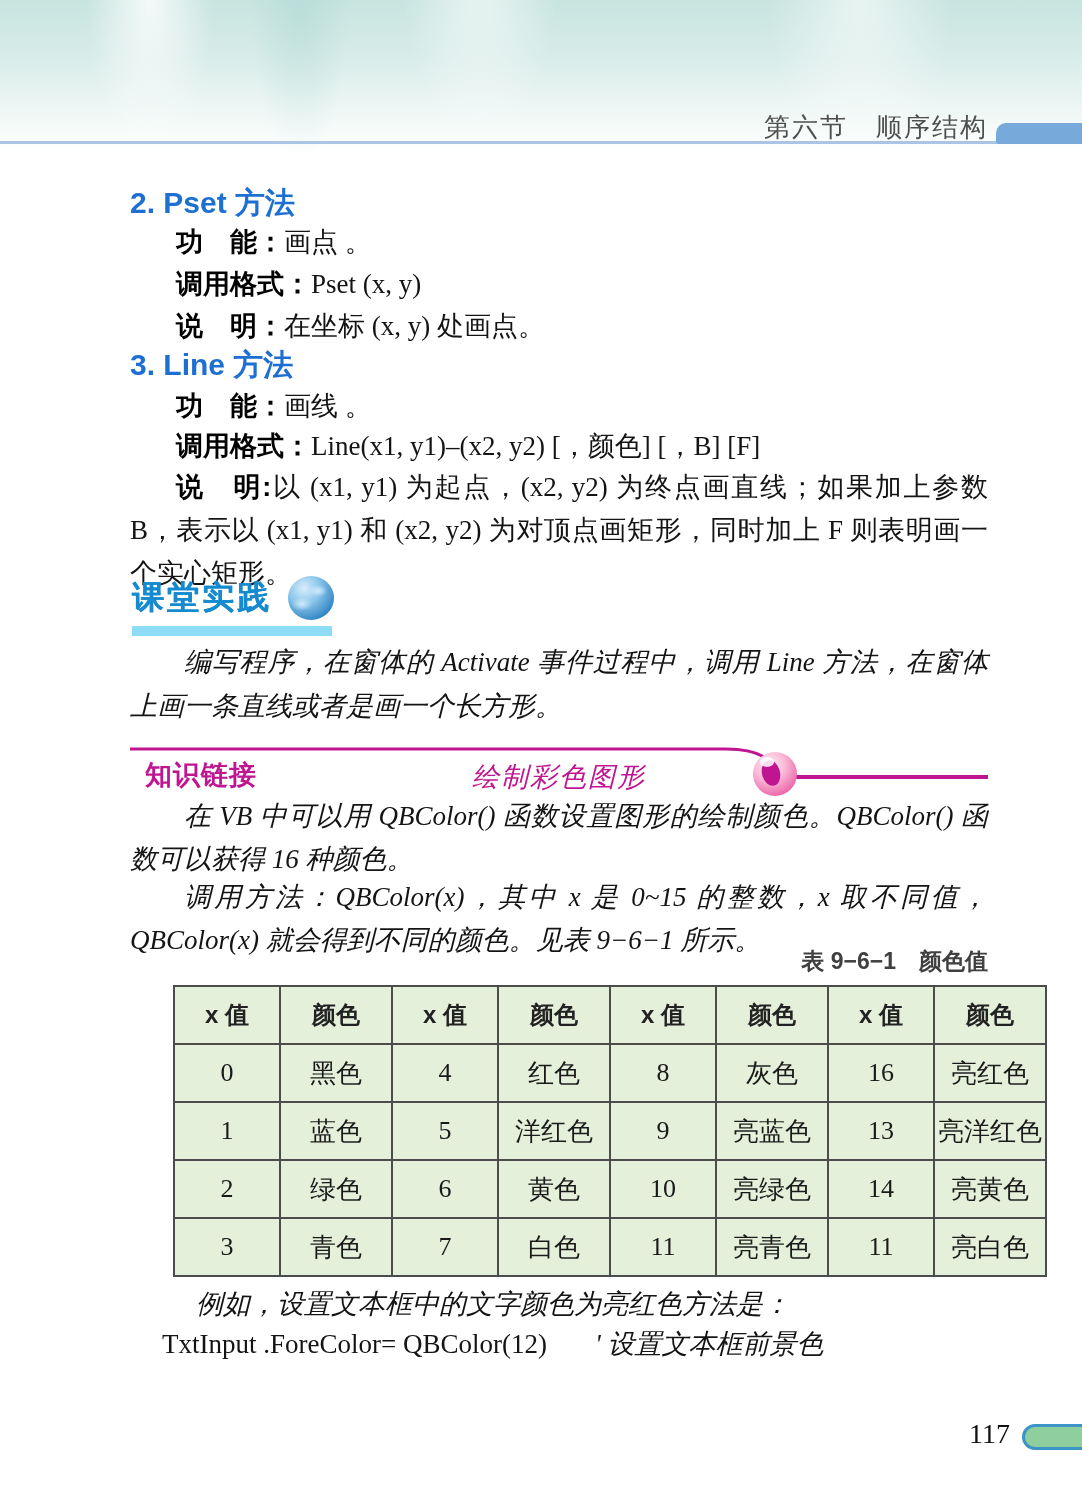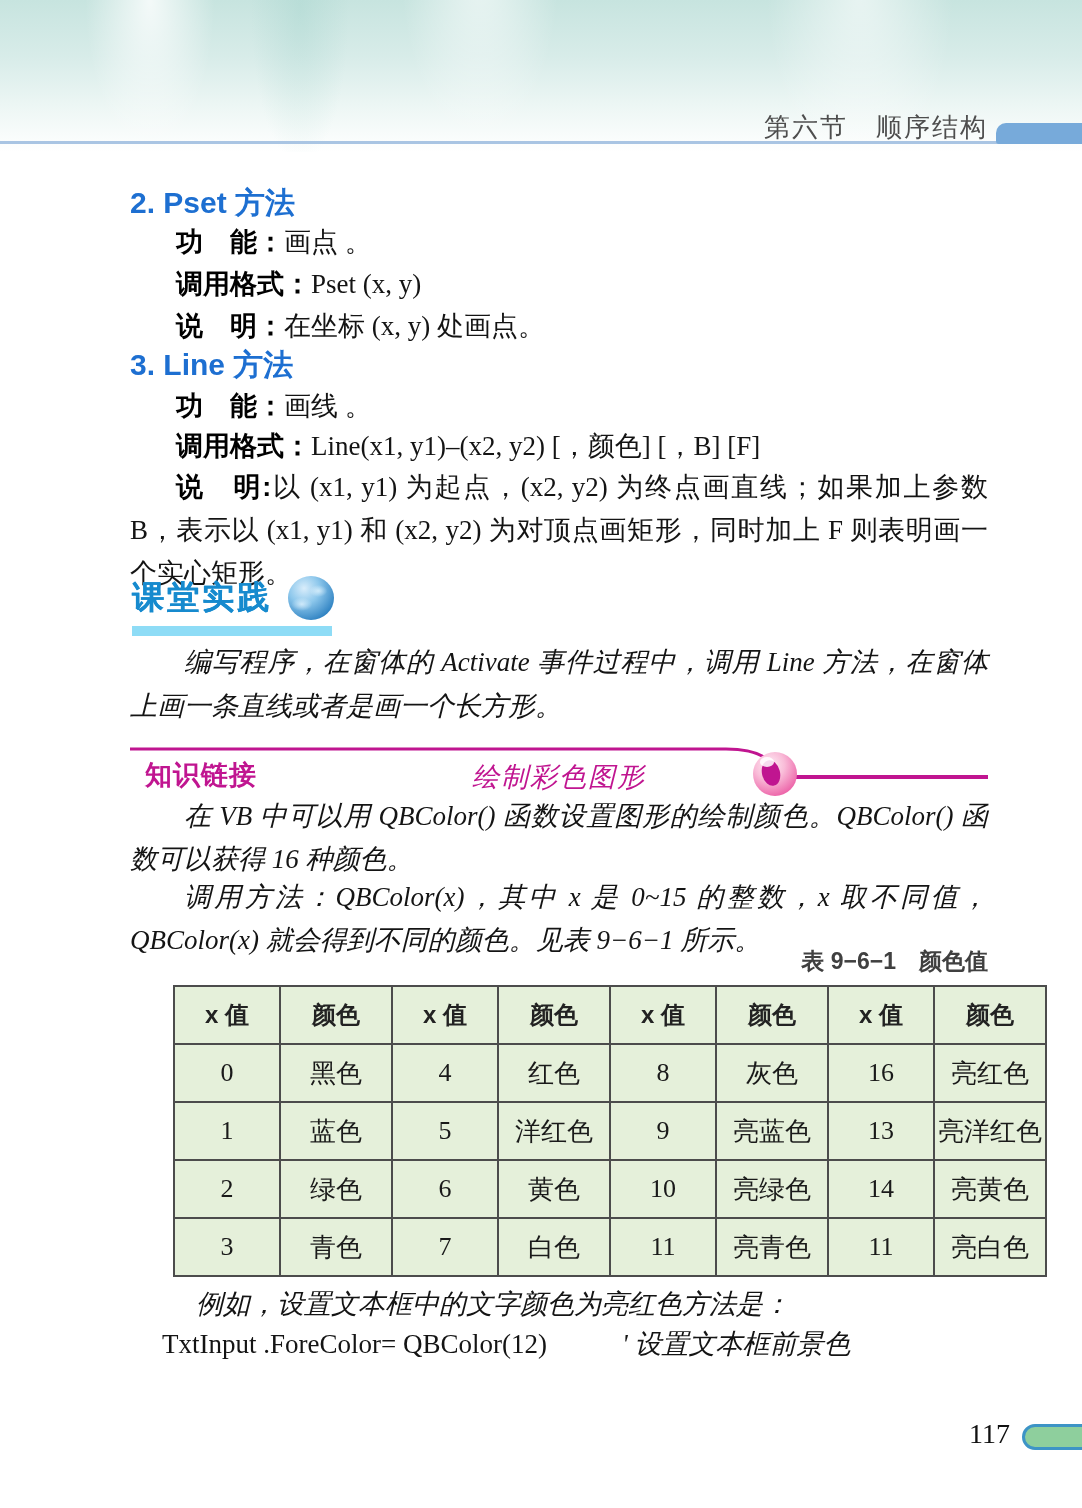--- a/index.html
+++ b/index.html
@@ -92,21 +92,21 @@
     font-family:"Liberation Sans","DejaVu Sans",sans-serif;
     font-weight:bold; font-size:24px; color:#222;
   }
   .color-table td { font-size:26px; color:#1a1a1a; }
   .col-val { width:104px; } .col-color { width:110px; }
   .dbl { border-left:6px double var(--table-border); }
 
   
   .example-intro { left:196px; top:1286px; font-size:27px;text-align:right; }
   .code-line { left:162px; top:1326px; font-size:27px; }
-  .code-comment { margin-left:75px; }
+  .code-comment { margin-left:48px; }
   .page-number { left:920px; top:1418px; width:90px; text-align:right; font-size:28px; color:#111; }
   .footer-pill {
     left:1022px; top:1424px; width:72px; height:26px;
     background:var(--pill-green); border:3px solid var(--pill-border);
     border-radius:15px 0 0 15px; box-sizing:border-box;
   }
 </style>
 </head>
 <body>
 

